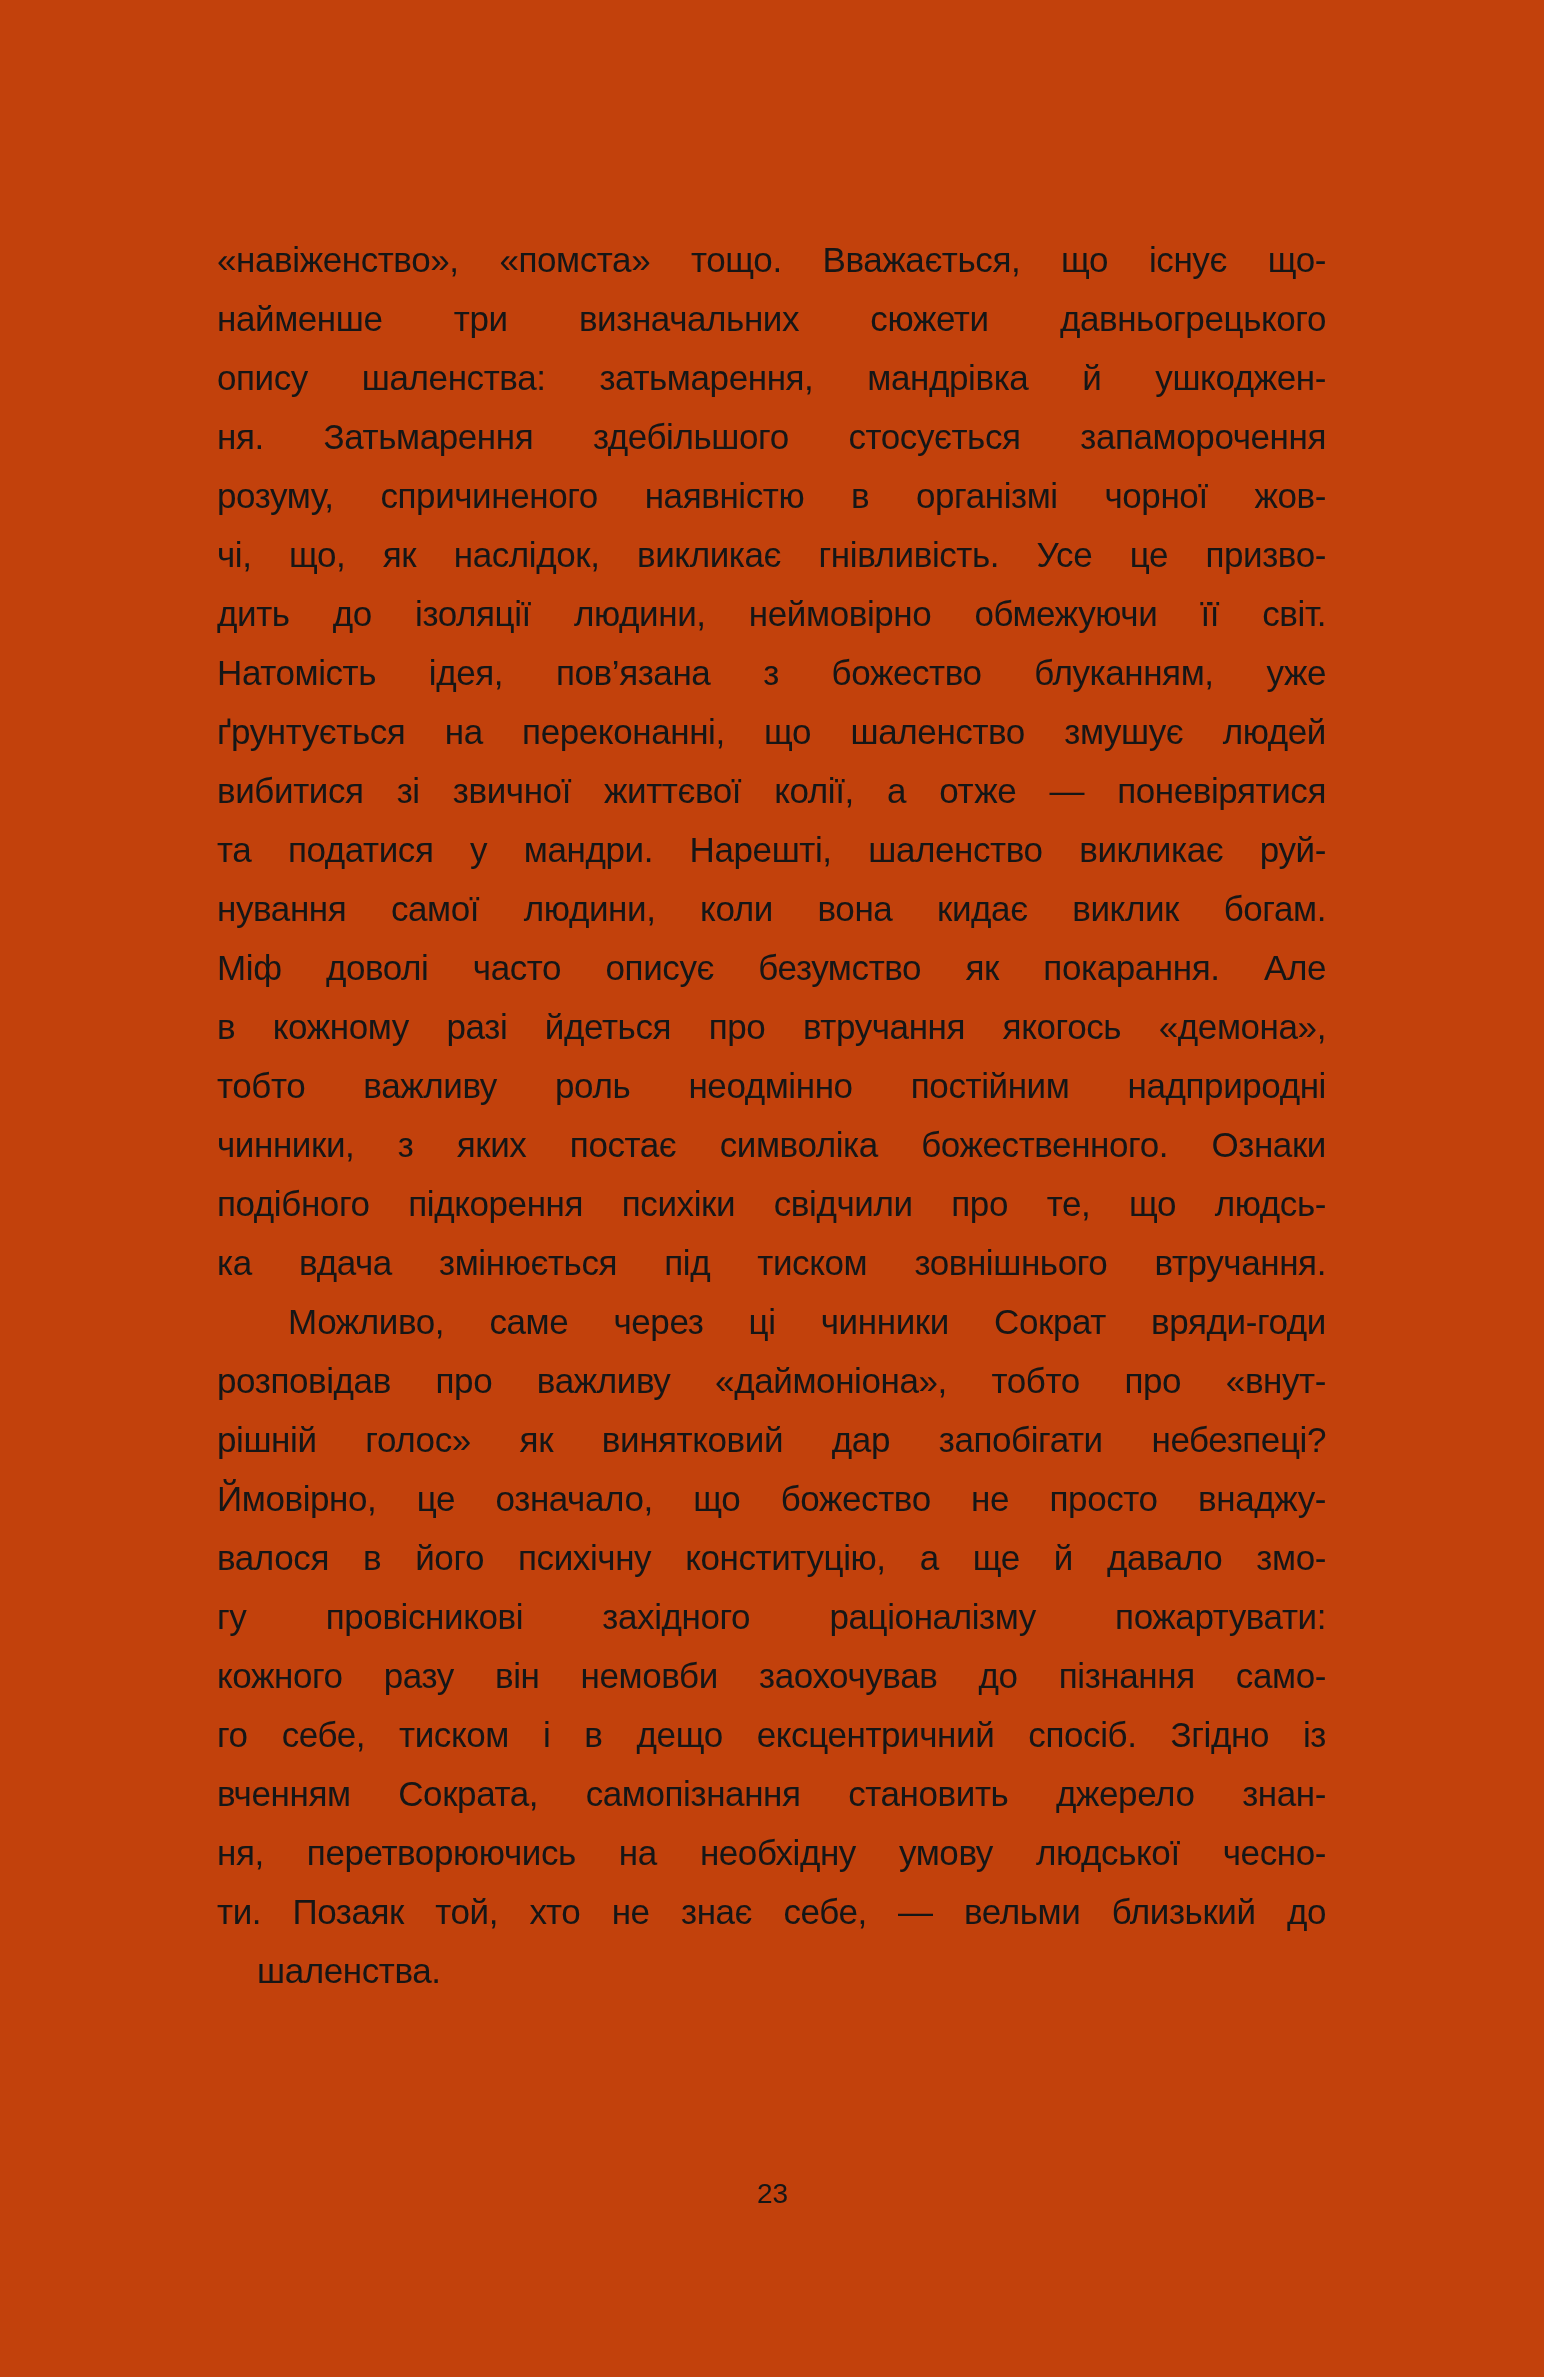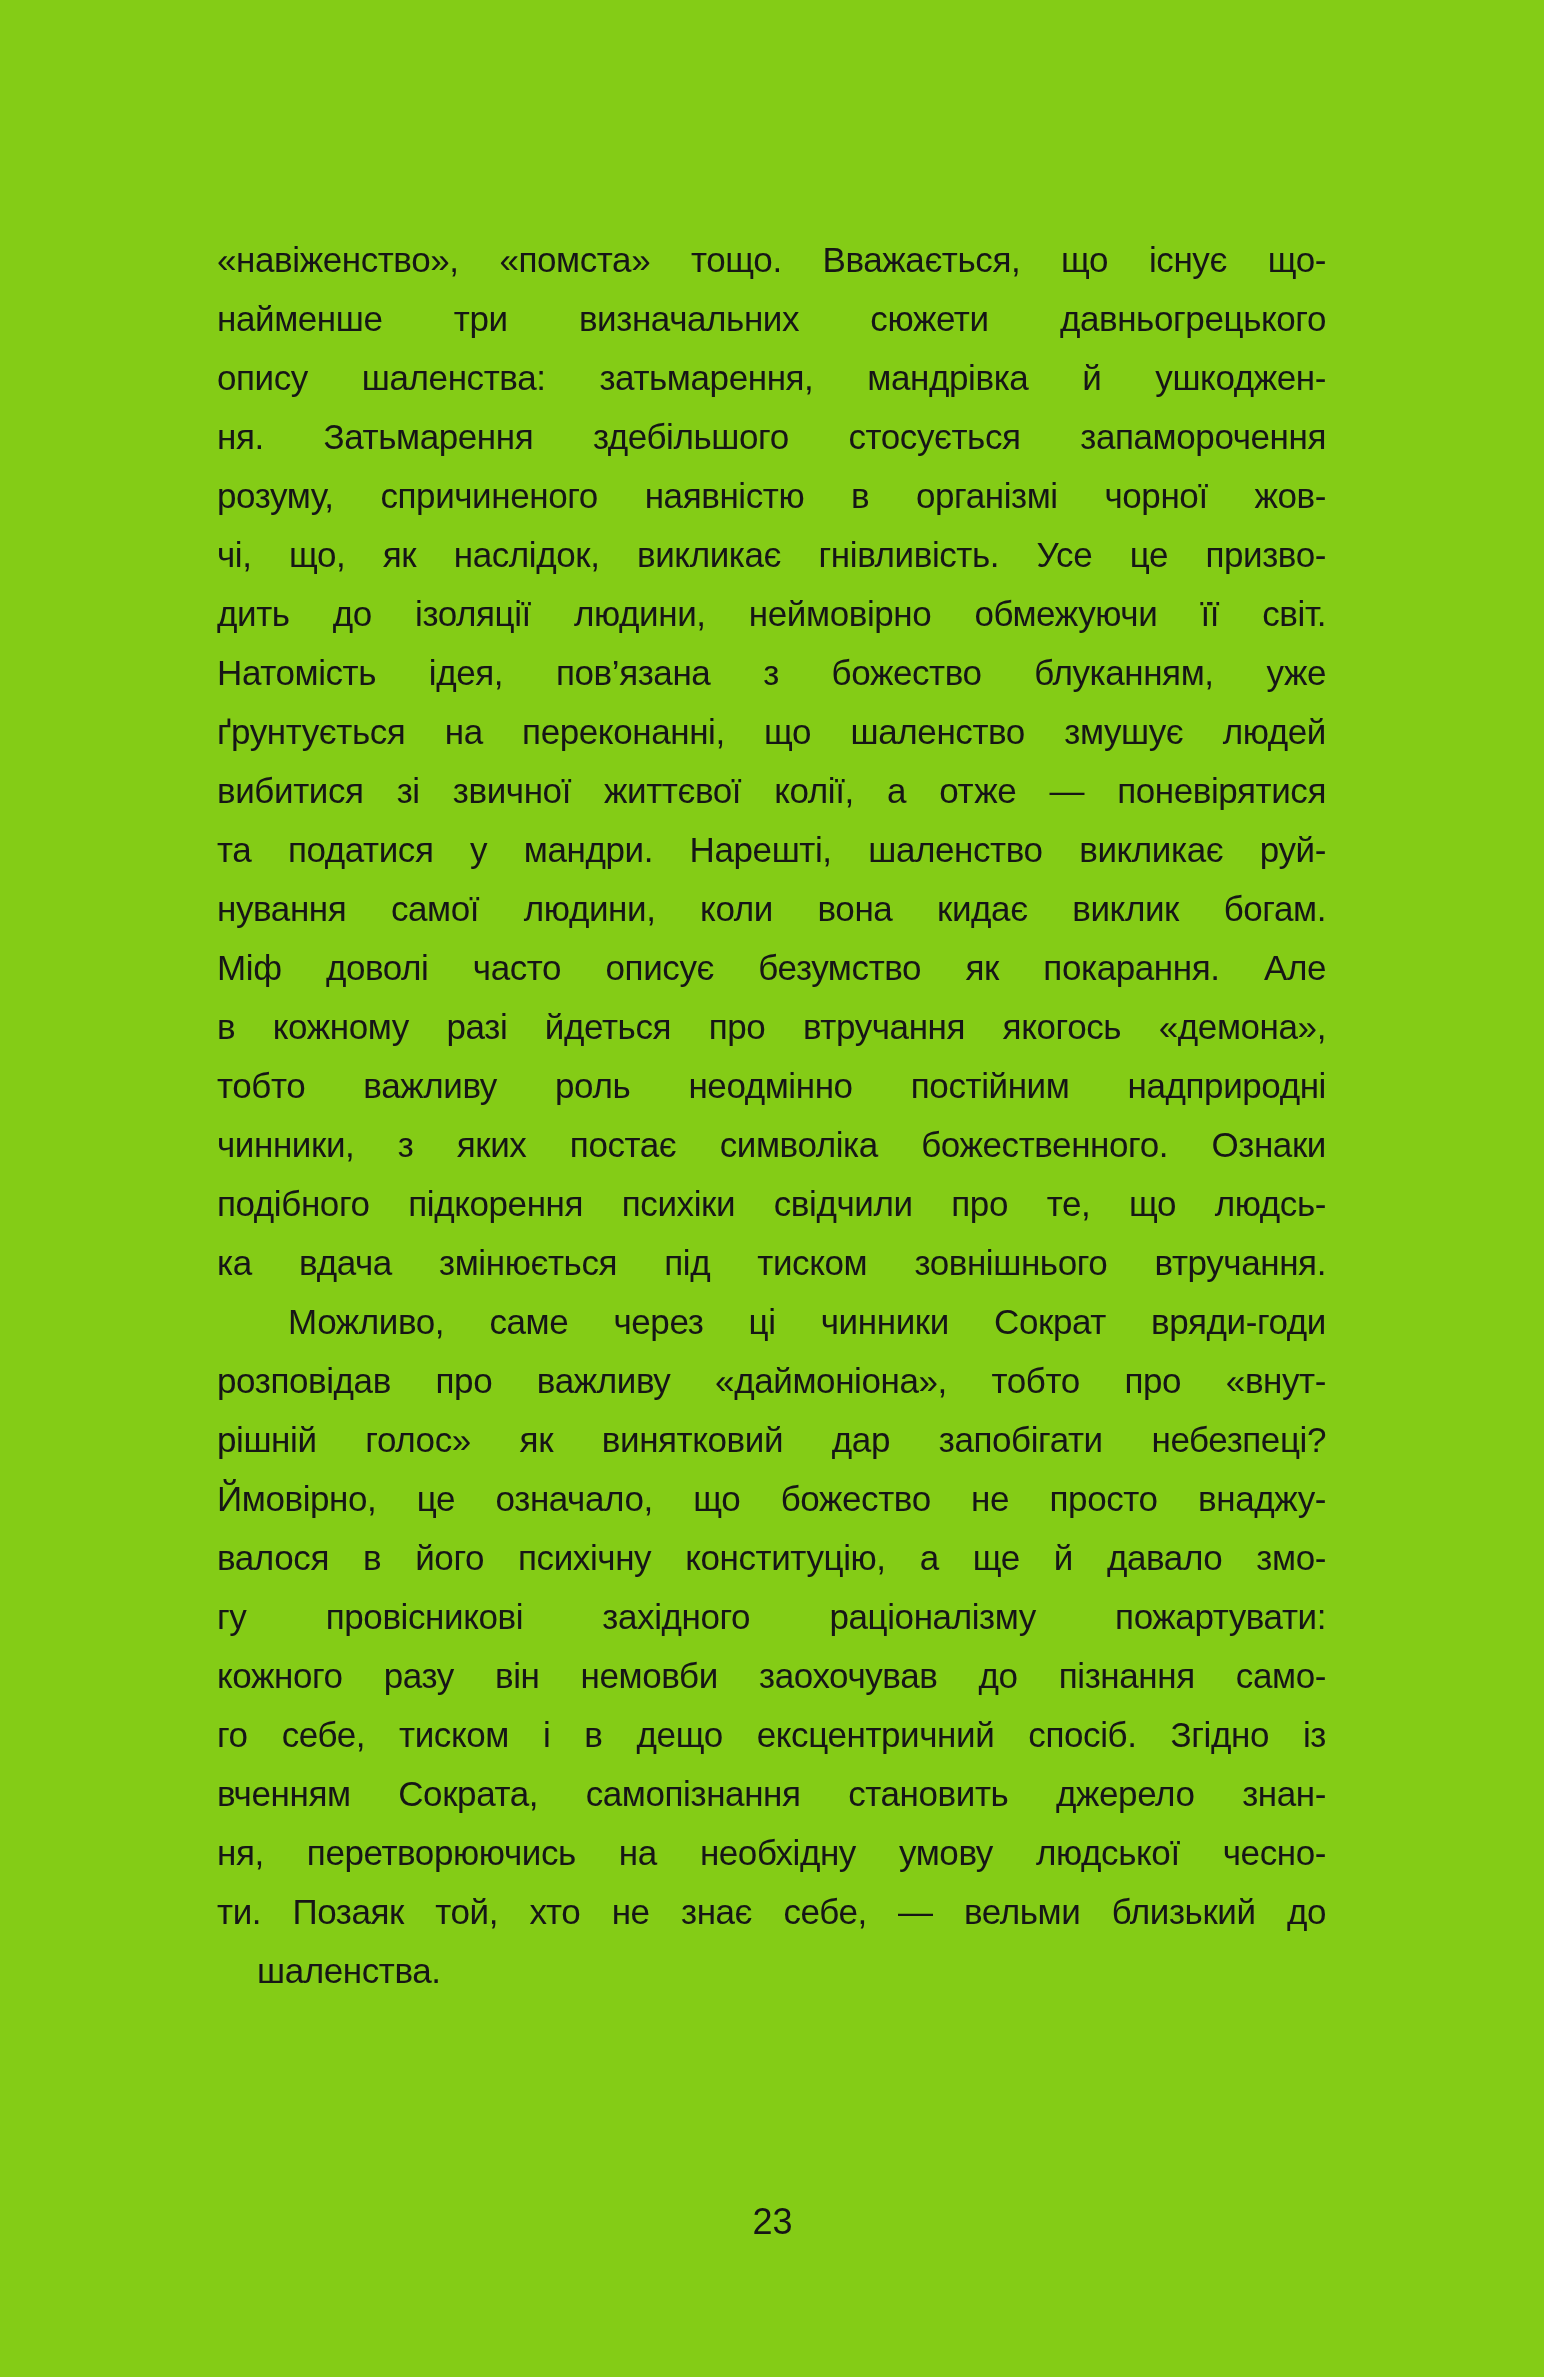--- a/index.html
+++ b/index.html
@@ -13,21 +13,21 @@
     position: relative;
     font-family: "Liberation Sans", sans-serif;
     color: #161616;
     overflow: hidden;
   }
   .page {
     position: absolute;
     left: 0; top: 0;
     width: 1545px;
     height: 2377px;
-    background: #84cc16;
+    background: #c2410c;
   }
   .textblock {
     position: absolute;
     left: 217px;
     top: 230px;
     width: 1109px;
   }
   .line {
     font-size: 35px;
     line-height: 59px;
@@ -47,24 +47,23 @@
     -moz-text-align-last: left;
   }
   .it {
   }
   .pagenum {
     position: absolute;
     left: 0;
     top: 2174px;
     width: 1545px;
     text-align: center;
-    font-size: 36px;
+    font-size: 28px;
     line-height: 40px;
     color: #161616;
-    margin-top: 28px;
   }
 </style>
 </head>
 <body>
 
 <div class="page">
 
   <div class="textblock">
     <div class="line">«навіженство», «помста» тощо. Вважається, що існує що-</div>
     <div class="line">найменше три визначальних сюжети давньогрецького</div>

